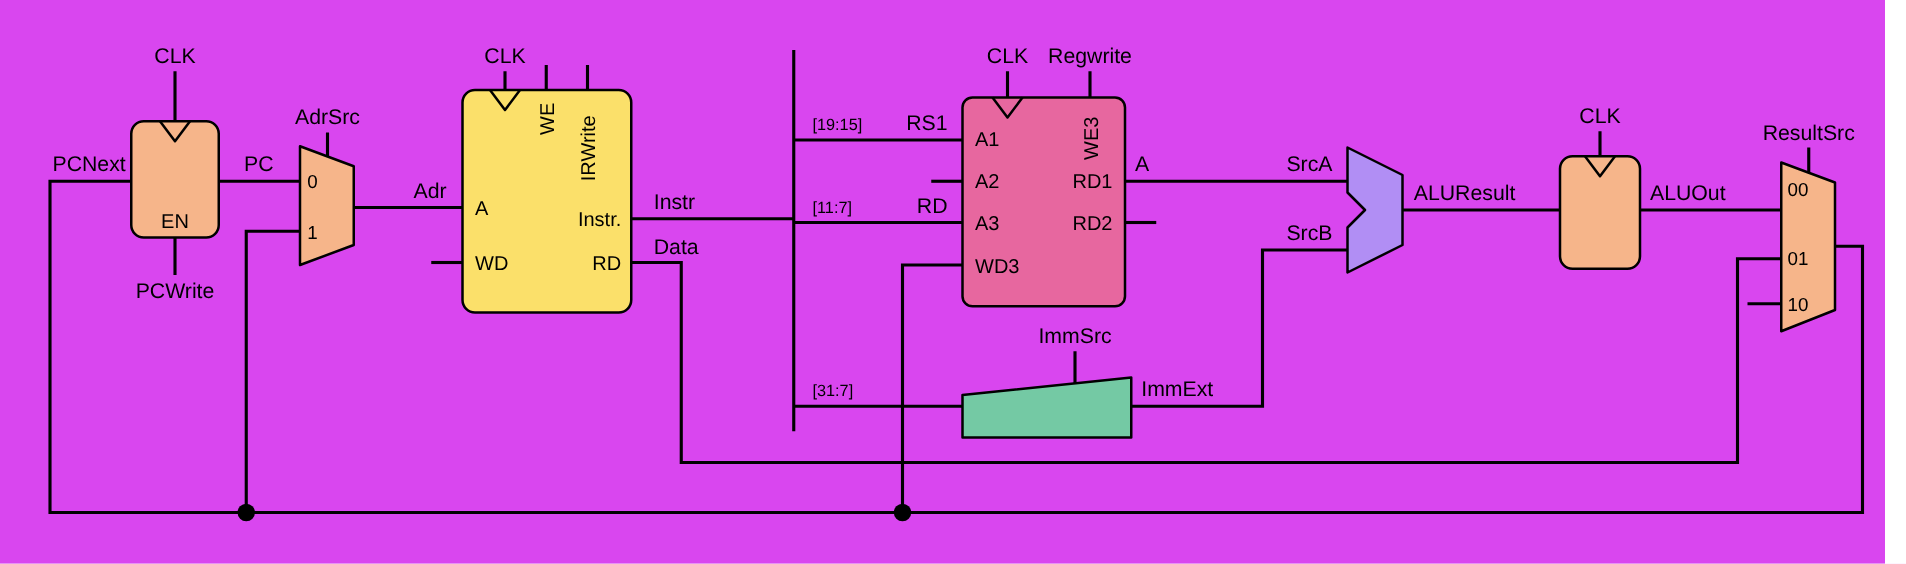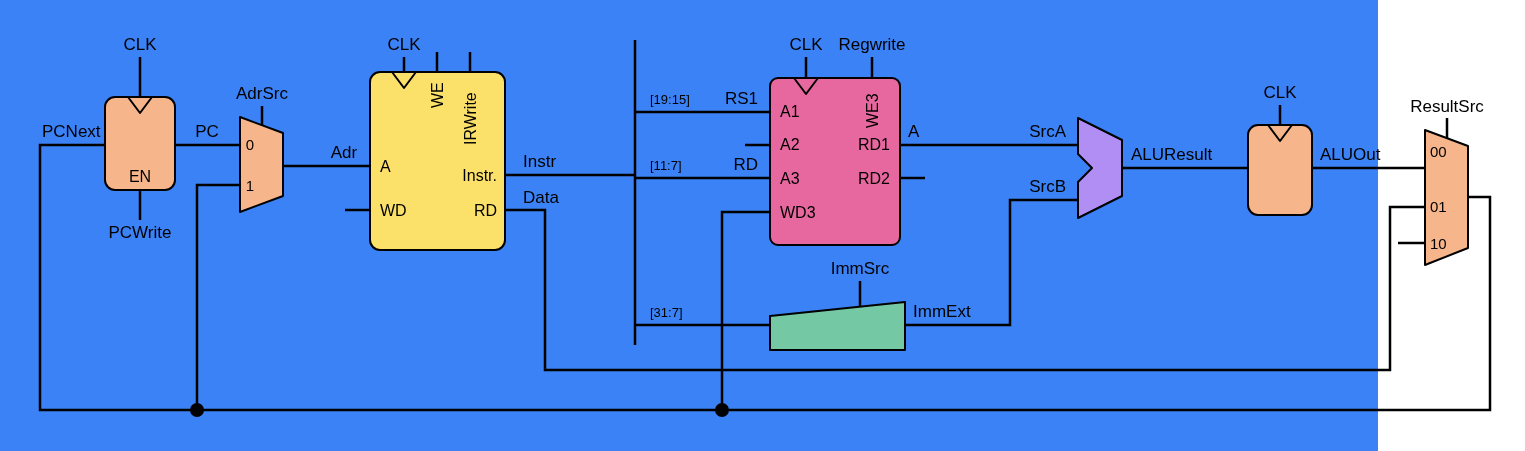--- a/index.html
+++ b/index.html
@@ -1,16 +1,16 @@
 <!DOCTYPE html>
 <html><head>
 <meta charset="utf-8">
 <style>
   html, body { margin: 0; padding: 0; background: #ffffff; }
-  .stage { width: 1378px; height: 451px; position: relative; background: #3b82f6; }
+  .stage { width: 1508px; height: 451px; position: relative; background: #d946ef; }
   svg { display: block; }
   text { font-family: "Liberation Sans", sans-serif; fill: #000; }
   .lbl     { font-size: 17px; }
   .port    { font-size: 16px; }
   .small   { font-size: 13px; }
   .mux-num { font-size: 15px; }
   .wire    { fill: none; stroke: #000; stroke-width: 2.5; }
   .shape   { stroke: #000; stroke-width: 2; stroke-linejoin: round; }
   .clk-tri { fill: none; stroke: #000; stroke-width: 2; stroke-linejoin: round; }
   .dot     { fill: #000; stroke: none; }

